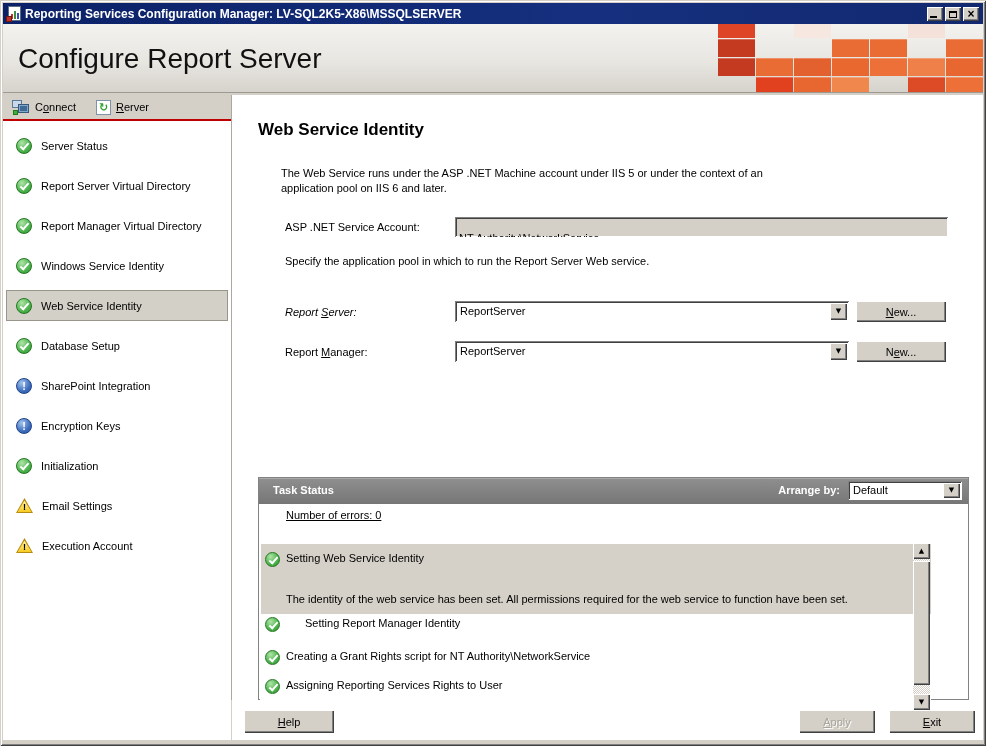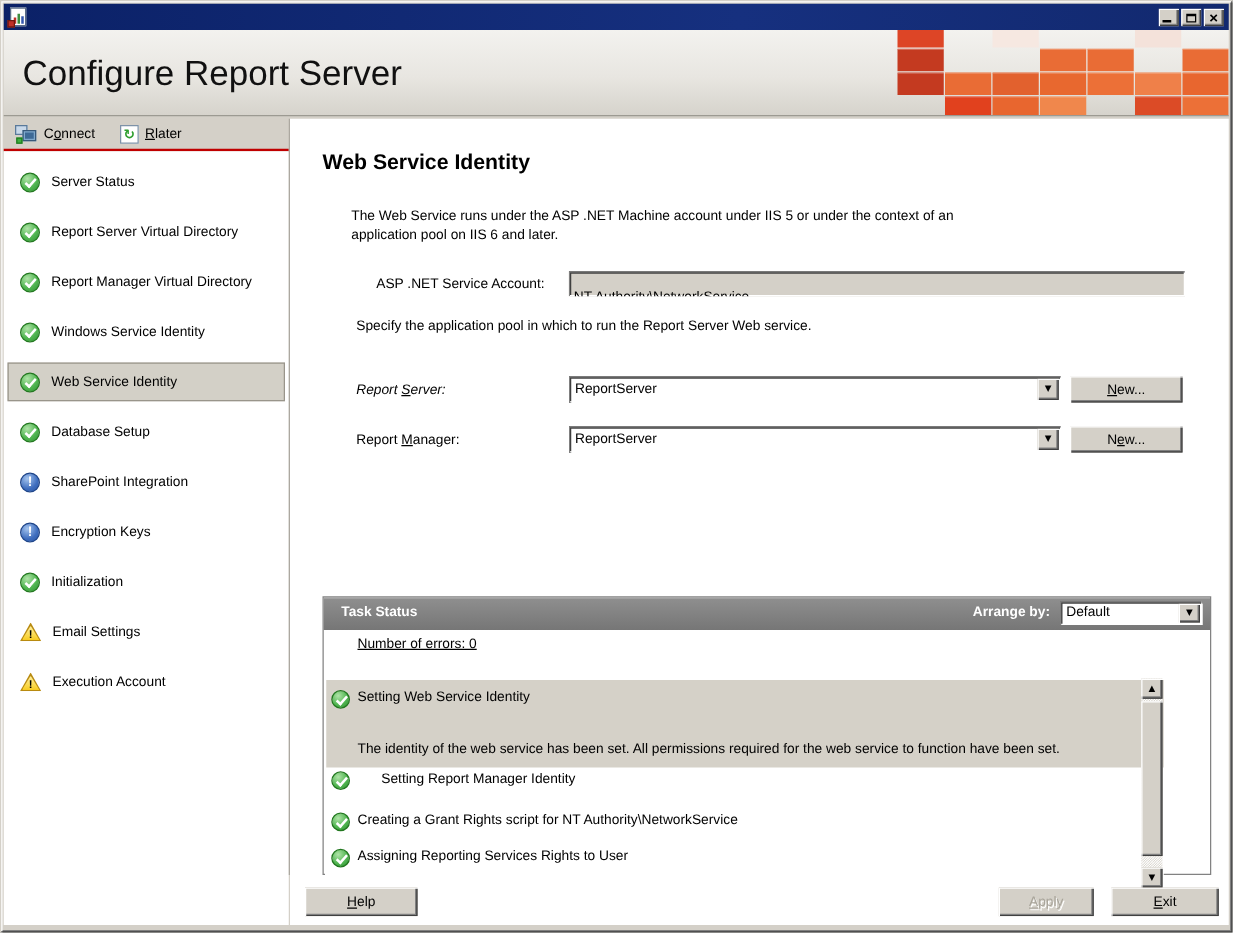--- a/index.html
+++ b/index.html
@@ -134,20 +134,21 @@
 
 <div id="window">
 
   <div class="titlebar">
     <span class="app-icon">
         <i class="b1"></i>
         <i class="b2"></i>
         <i class="b3"></i>
         <i class="dot"></i>
       </span>
+    <span class="title-text">Reporting Services Configuration Manager: LV-SQL2K5-X86\MSSQLSERVER</span>
     <div class="win-btns">
       <div class="win-btn">
           <div class="glyph-min"></div>
         </div>
       <div class="win-btn">
           <div class="glyph-max"></div>
         </div>
       <div class="win-btn">
           <span class="glyph-close">×</span>
         </div>
@@ -188,21 +189,21 @@
           <span class="front"></span>
           <span class="screen"></span>
           <span class="plug"></span>
         </span>
       <span><span>C</span><span class="u">o</span><span>nnect</span></span>
     </div>
     <div class="tool-btn">
       <span class="icon-refresh">
           <span>↻</span>
         </span>
-      <span><span></span><span class="u">R</span><span>later</span></span>
+      <span><span></span><span class="u">R</span><span>erver</span></span>
     </div>
   </div>
   <div class="redline"></div>
 
   <div class="sidebar">
     <div class="nav-item">
       <span class="icon-ok"></span>
       <span>Server Status</span>
       </div>
     <div class="nav-item">
@@ -252,21 +253,21 @@
           <span class="ex">!</span>
         </span>
       <span>Execution Account</span>
       </div>
   </div>
   <div class="divider-v"></div>
 
   <div class="page-heading">Web Service Identity</div>
   <div class="desc">The Web Service runs under the ASP .NET Machine account under IIS 5 or under the context of an application pool on IIS 6 and later.</div>
 
-  <div class="lbl-abs" style="left:285px; top:221px;margin-left:16px;">ASP .NET Service Account:</div>
+  <div class="lbl-abs" style="left:285px; top:221px;">ASP .NET Service Account:</div>
   <div class="field-ro">NT Authority\NetworkService</div>
 
   <div class="lbl-abs" style="left:285px; top:255px;">Specify the application pool in which to run the Report Server Web service.</div>
 
   <div class="lbl-abs" style="left:285px; top:306px;font-style:italic;"><span>Report </span><span class="u">S</span><span>erver:</span></div>
   <div class="combo" style="left:455px; top:301px; width:394px;">
     <span class="val">ReportServer</span>
     <span class="drop">
         <span>▼</span>
       </span>

